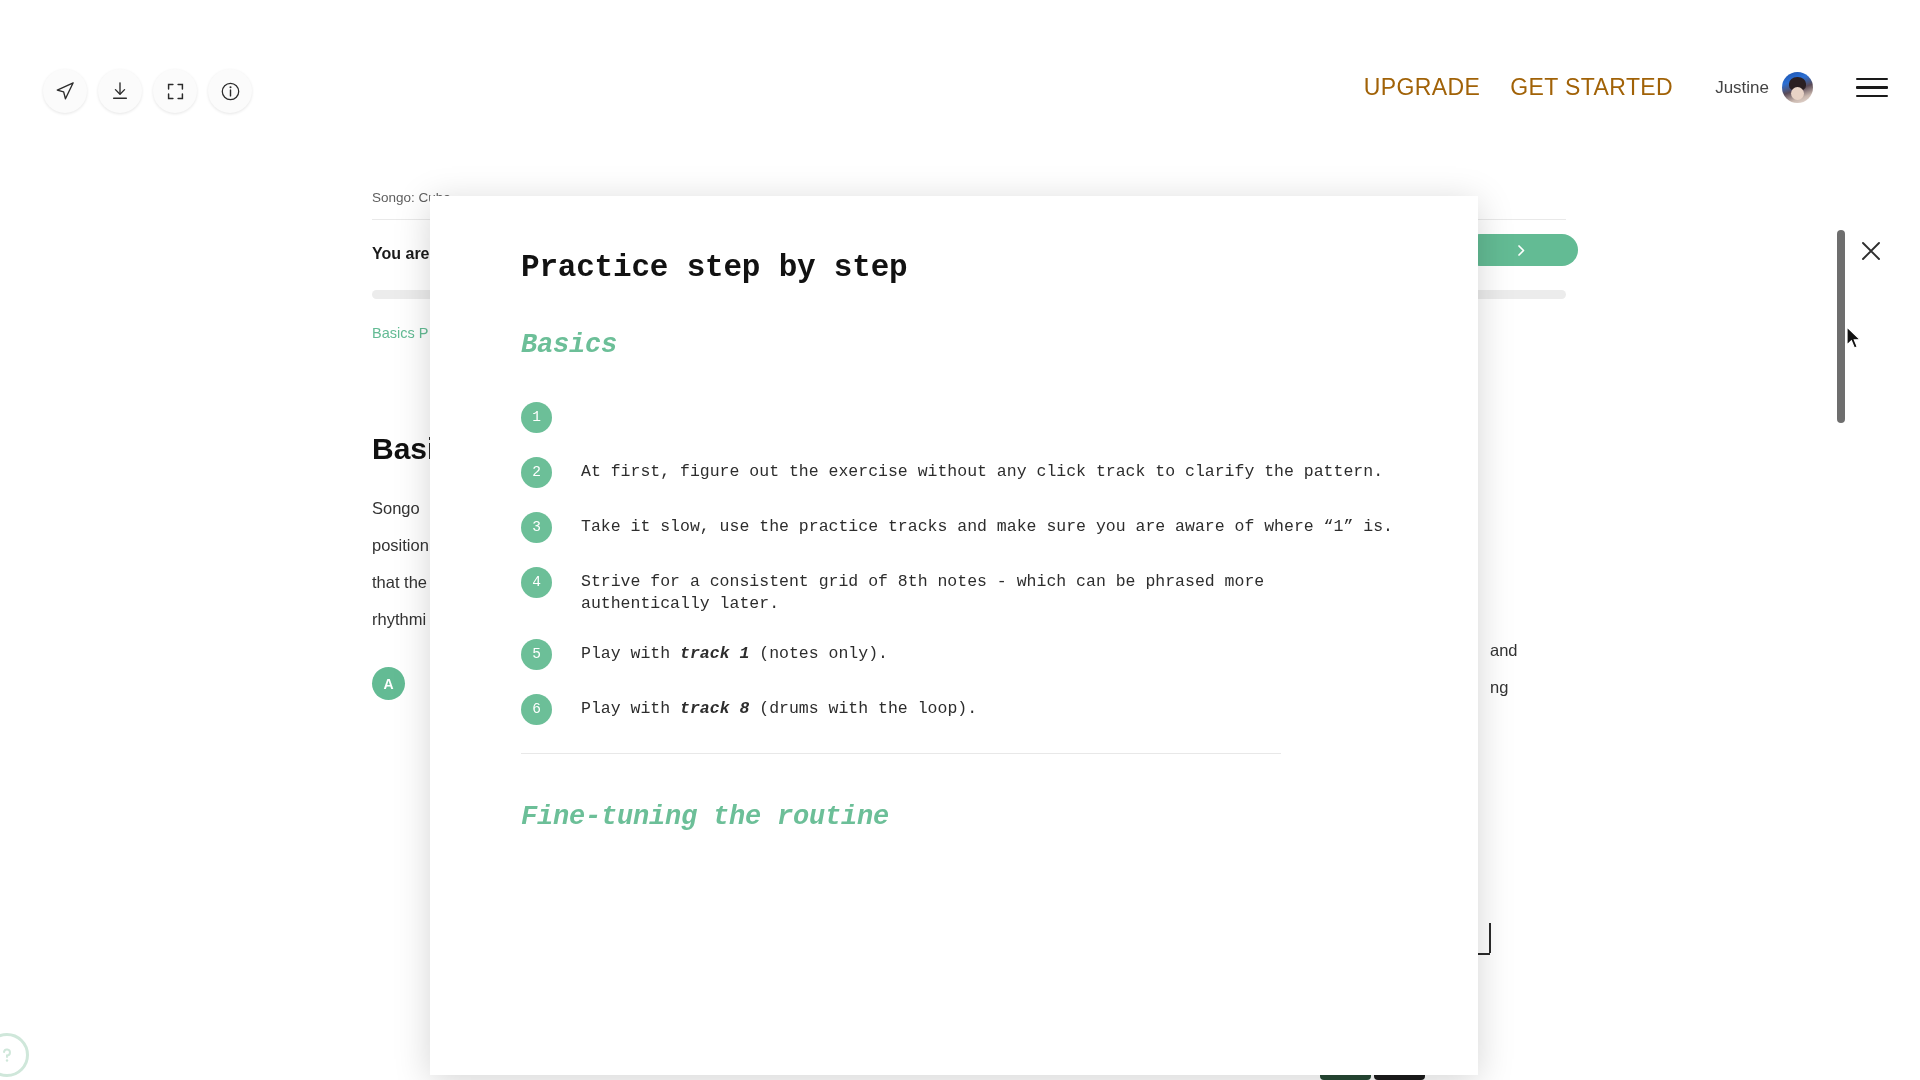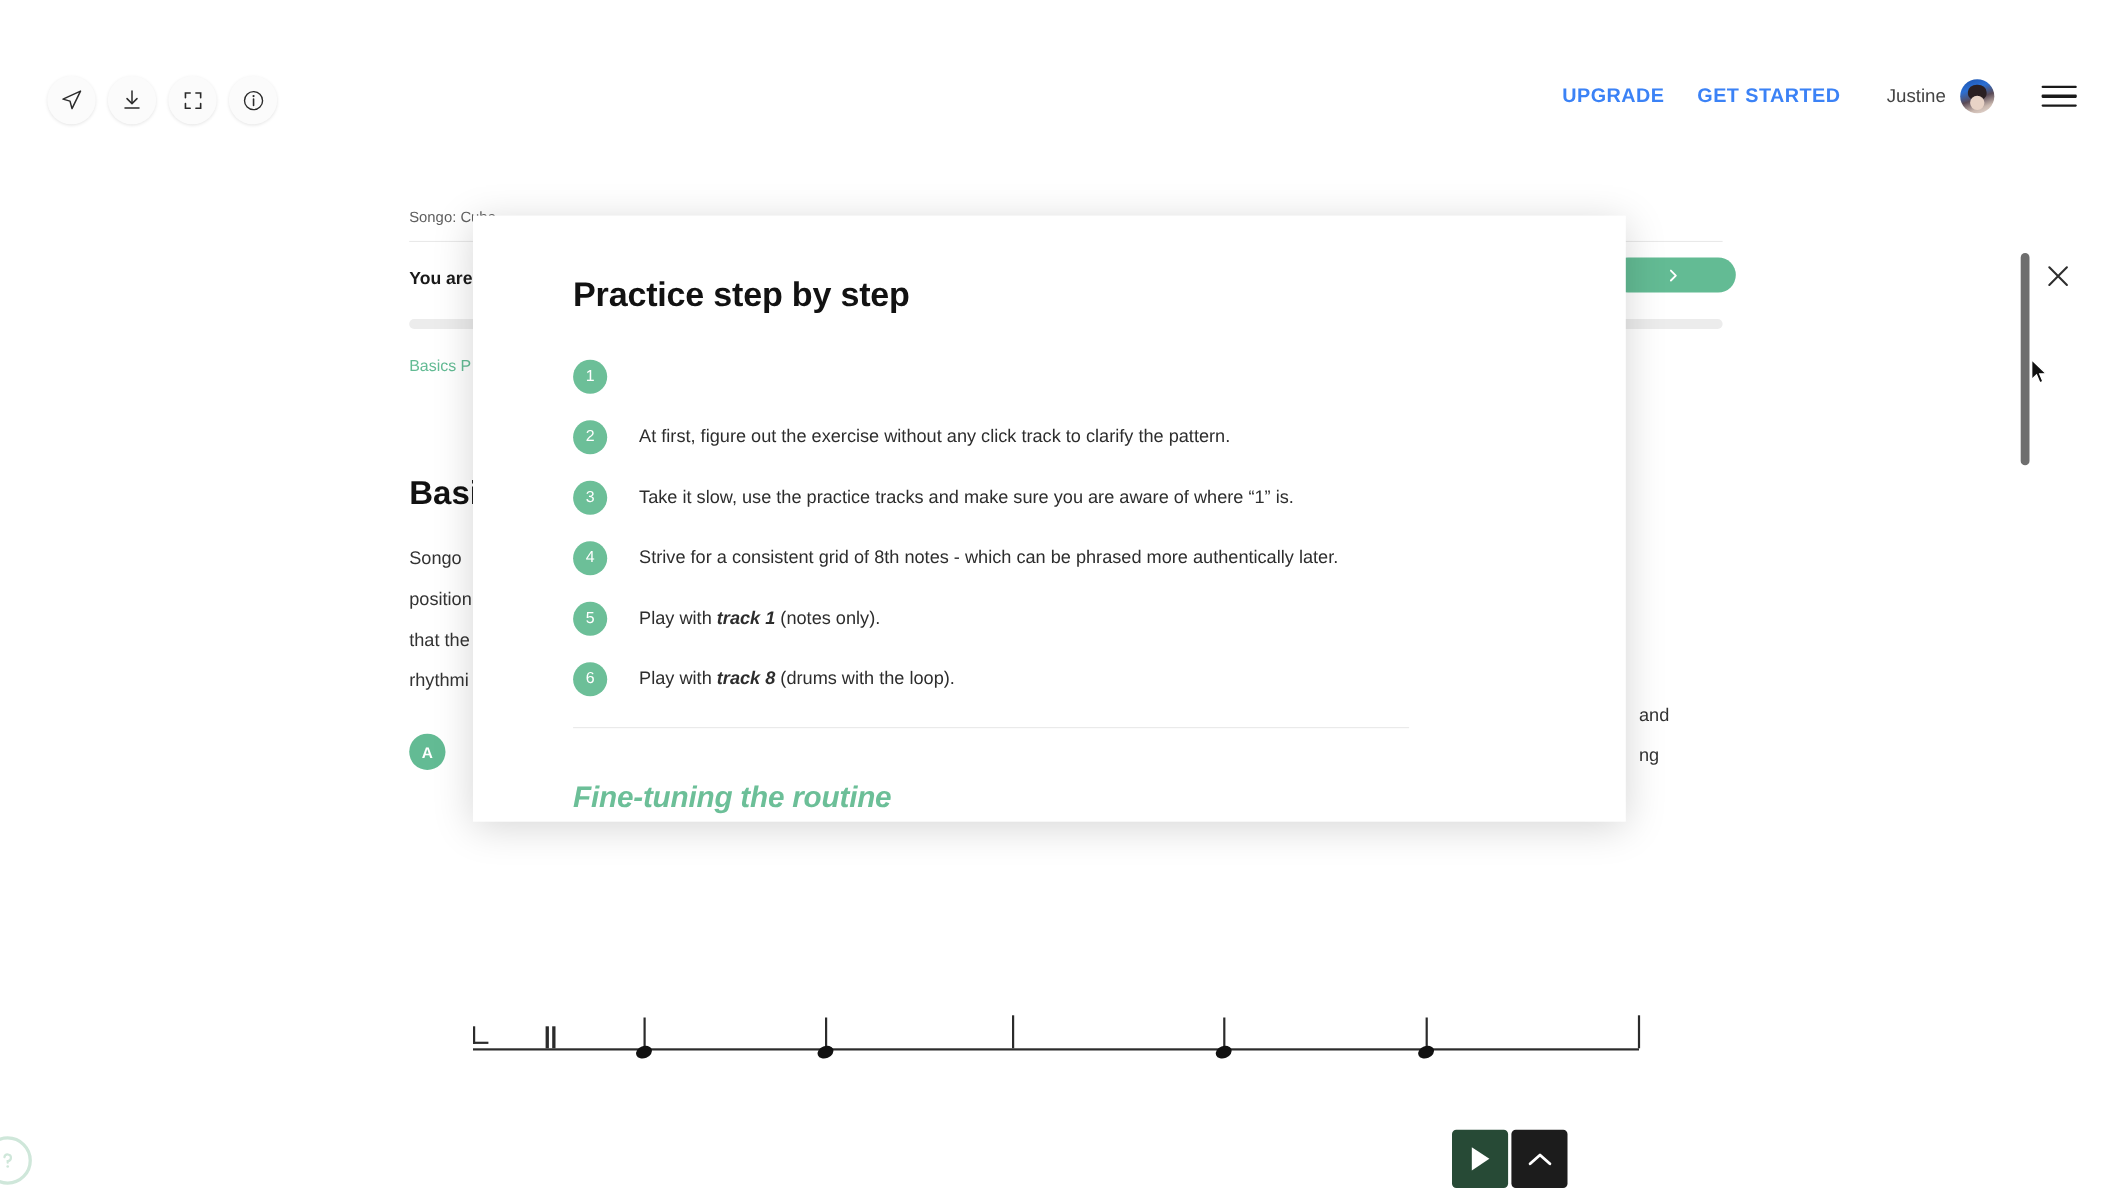--- a/index.html
+++ b/index.html
@@ -27,21 +27,21 @@
     display: flex; align-items: center; justify-content: center;
     cursor: pointer;
   }
   .tool-circle svg { display: block; }
 
   .top-right {
     position: absolute; right: 32px; top: 72px;
     display: flex; align-items: center; gap: 0;
   }
   .nav-link {
-    font-size: 18px; font-weight: bold; color: #3b82f6;
+    font-size: 23px; font-weight: normal; color: #a16207;
     letter-spacing: .4px; cursor: pointer; white-space: nowrap;
   }
   .nav-link.upgrade { margin-right: 30px; }
   .nav-link.getstarted { margin-right: 42px; }
   .user-name {
     font-size: 17px; color: #444; margin-right: 13px; white-space: nowrap;
     cursor: pointer;
   }
   .avatar {
     width: 31px; height: 31px; border-radius: 50%;
@@ -157,24 +157,24 @@
   #helper-badge {
     position:absolute; left:-15px; top:1033px; width:44px; height:44px;
     border-radius:50%; border:3px solid #cfe7da; z-index:20;
     display:flex; align-items:center; justify-content:center;
     color:#cfe7da; font-size:20px; cursor:pointer;
   }
 
   
   #modal {
     position: absolute; left: 430px; top: 196px;
-    width: 1048px; height: 551px;
+    width: 1048px; height: 879px;
     background: #ffffff;
     box-shadow: 0 6px 34px rgba(0,0,0,0.17);
-    z-index: 60; overflow: hidden;
+    z-index: 60; overflow: hidden; font-family: Liberation Mono, monospace;
   }
   #modal-close {
     position: absolute; right: 32px; top: 234px; width: 34px; height: 34px;
     z-index: 70; cursor: pointer;
     display:flex; align-items:center; justify-content:center;
   }
   #modal-body {
     position: absolute; left: 0; top: 0; width: 1048px; height: 750px;
     padding: 54px 78px 0 91px;
   }
@@ -337,20 +337,21 @@
         <span></span>
       </div>
     </div>
   </div>
 
   <div id="modal">
     <div id="modal-body">
 
       <div class="modal-title">Practice step by step</div>
 
+      <div class="section-head">Basics</div>
 
       <ul class="steps">
         <li class="step">
           <div class="step-badge">1</div>
         </li>
         <li class="step">
           <div class="step-badge">2</div>
           <div class="step-text">At first, figure out the exercise without any click track to clarify the pattern.</div>
         </li>
         <li class="step">

